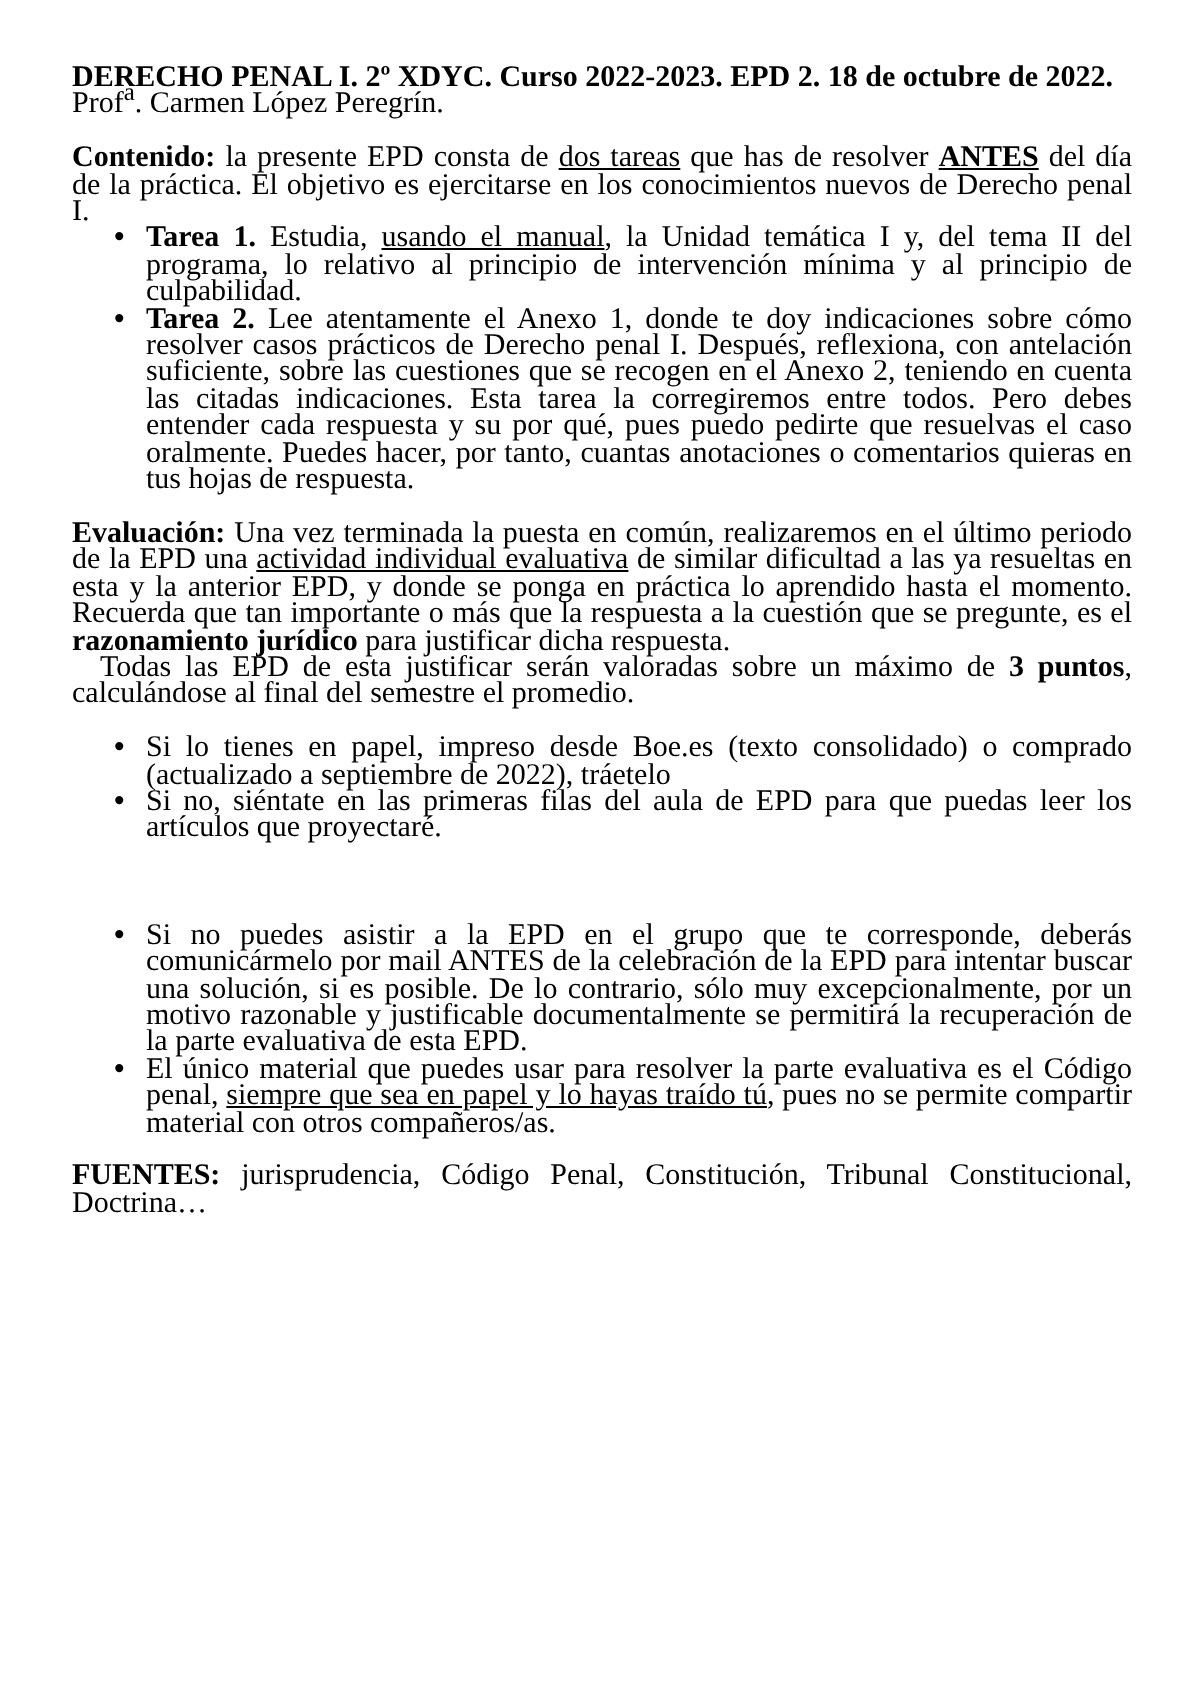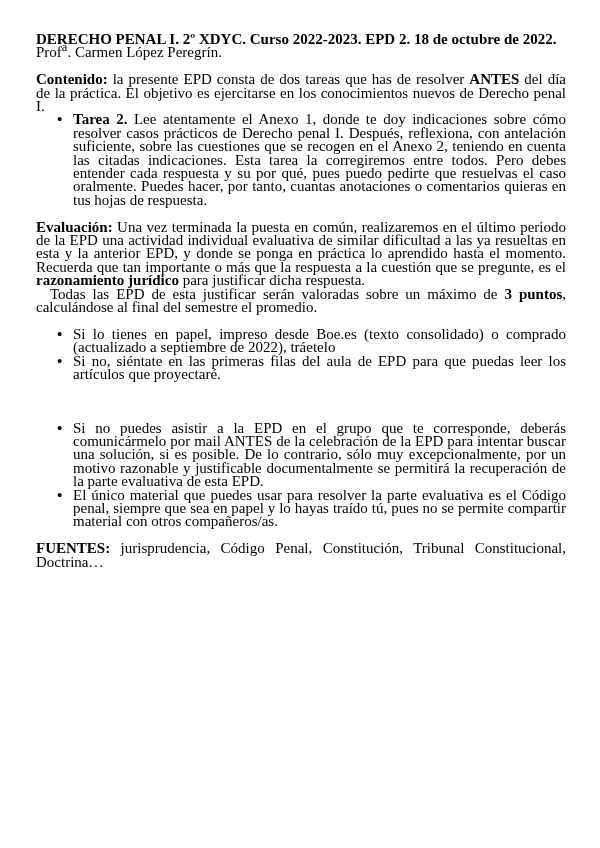--- a/index.html
+++ b/index.html
@@ -47,35 +47,36 @@
     content: "\2022";
     position: absolute;
     left: 21px;
     top: 0;
     font-weight: bold;
   }
   .indent-first {
     text-indent: 14px;
   }
   .b { font-weight: bold; }
-  .u { }
+  .u { text-decoration: underline; }
   sup { line-height: 0; }
 </style>
 </head>
 <body>
 
 <div class="page">
 
   <p class="no-justify b"><span class="b">DERECHO PENAL I. 2º XDYC. Curso 2022-2023. EPD 2. 18 de octubre de 2022.</span></p>
   <p class="no-justify"><span>Prof</span><sup>a</sup><span>. Carmen López Peregrín.</span></p>
 
   <div class="blank"></div>
 
   <p><span class="b">Contenido:</span><span> la presente EPD consta de </span><span class="u">dos tareas</span><span> que has de resolver </span><span class="b u">ANTES</span><span> del día de la práctica. El objetivo es ejercitarse en los conocimientos nuevos de Derecho penal I.</span></p>
   <ul class="doc-list">
+    <li><span class="b">Tarea 1.</span><span> Estudia, </span><span class="u">usando el manual</span><span>, la Unidad temática I y, del tema II del programa, lo relativo al principio de intervención mínima y al principio de culpabilidad.</span></li>
     <li><span class="b">Tarea 2.</span><span> Lee atentamente el Anexo 1, donde te doy indicaciones sobre cómo resolver casos prácticos de Derecho penal I. Después, reflexiona, con antelación suficiente, sobre las cuestiones que se recogen en el Anexo 2, teniendo en cuenta las citadas indicaciones. Esta tarea la corregiremos entre todos. Pero debes entender cada respuesta y su por qué, pues puedo pedirte que resuelvas el caso oralmente. Puedes hacer, por tanto, cuantas anotaciones o comentarios quieras en tus hojas de respuesta.</span></li>
   </ul>
 
   <div class="blank"></div>
 
   <p><span class="b">Evaluación:</span><span> Una vez terminada la puesta en común, realizaremos en el último periodo de la EPD una </span><span class="u">actividad individual evaluativa</span><span> de similar dificultad a las ya resueltas en esta y la anterior EPD, y donde se ponga en práctica lo aprendido hasta el momento. Recuerda que tan importante o más que la respuesta a la cuestión que se pregunte, es el </span><span class="b">razonamiento jurídico</span><span> para justificar dicha respuesta.</span></p>
   <p class="indent-first"><span>Todas las EPD de esta justificar serán valoradas sobre un máximo de </span><span class="b">3 puntos</span><span>, calculándose al final del semestre el promedio.</span></p>
 
   <div class="blank"></div>
 

